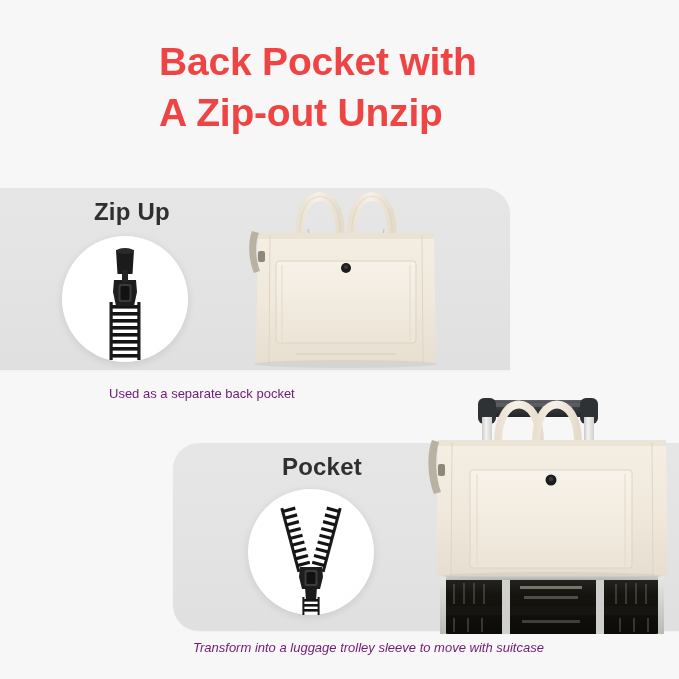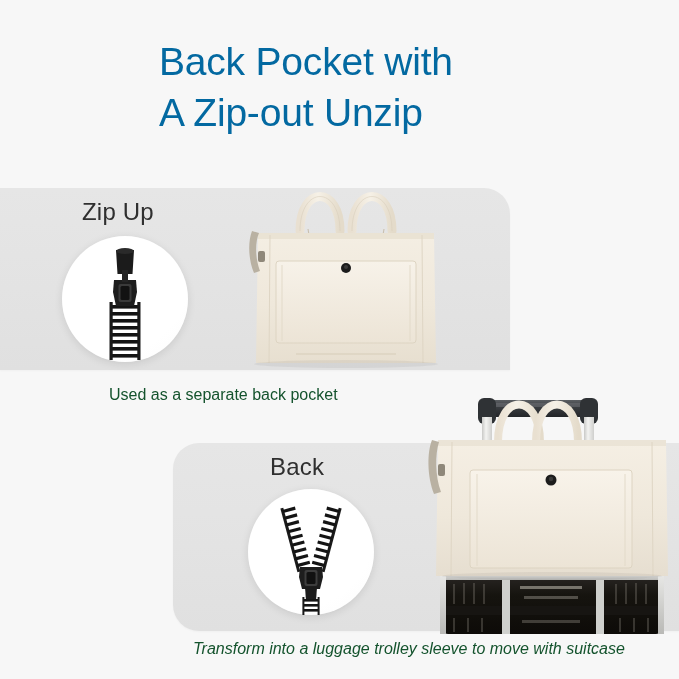--- a/index.html
+++ b/index.html
@@ -9,22 +9,22 @@
     font-family:"Liberation Sans", sans-serif;
     overflow:hidden;
     position:relative;
     color:#2b2b2b;
   }
   .stage{position:absolute;inset:0;}
 
   
   .title{
     position:absolute;left:159px;top:36px;width:420px;
-    font-size:39px;line-height:51px;font-weight:400;
-    letter-spacing:-.2px;color:#0369a1;
+    font-size:39px;line-height:51px;font-weight:700;
+    letter-spacing:-.2px;color:#ef4444;
   }
   .title .ln{display:block;white-space:nowrap;}
 
   
   .panel{
     position:absolute;
     background:linear-gradient(180deg,#e6e6e6 0%, #e3e3e3 55%, #e0e0e0 100%);
   }
   .panel-top{
     left:0;top:188px;width:510px;height:182px;
@@ -32,28 +32,29 @@
     box-shadow:0 1px 2px rgba(0,0,0,.03);
   }
   .panel-bottom{
     left:173px;top:443px;width:506px;height:188px;
     border-top-left-radius:26px;border-bottom-left-radius:26px;
     box-shadow:0 1px 2px rgba(0,0,0,.03);
   }
 
   
   .step-label{
-    position:absolute;font-size:24px;font-weight:400;color:#2f2f2f;
+    position:absolute;font-size:24px;font-weight:700;color:#2f2f2f;
     letter-spacing:.2px;
+    margin-left:12px;
   }
   .label-zipup{left:82px;top:198px;}
   .label-unzip{left:270px;top:453px;}
 
   .caption{
-    position:absolute;font-size:16px;color:#14532d;white-space:nowrap;
+    position:absolute;font-size:13px;color:#701a75;white-space:nowrap;
   }
   .caption-top{left:109px;top:386px;}
   .caption-bottom{left:193px;top:640px;font-style:italic;}
 
   
   .zip-circle{
     position:absolute;border-radius:50%;
     background:radial-gradient(circle at 38% 32%,#ffffff 0%,#ffffff 68%,#fbfbfb 100%);
     box-shadow:0 2px 8px rgba(0,0,0,.10);
   }
@@ -195,21 +196,21 @@
       <circle cx="110" cy="100" r="2" fill="#3a3a3a"></circle>
 
       <line x1="60" y1="187" x2="160" y2="187" stroke="#ddd3c0" stroke-width="1.4"></line>
 
       <ellipse cx="110" cy="197" rx="92" ry="4" fill="#000" opacity=".05"></ellipse>
     </svg>
   </div>
 
   <div class="panel panel-bottom"></div>
 
-  <div class="step-label label-unzip">Back</div>
+  <div class="step-label label-unzip">Pocket</div>
 
   <div class="zip-circle circle-bottom">
     <svg class="zip-svg" width="126" height="126" viewBox="0 0 126 126">
       <g transform="translate(63,0)">
 
         <g transform="rotate(-15 -2 78)">
           <rect x="-14.5" y="14" width="3" height="66" fill="#1a1a1a"></rect>
           <g fill="#141414">
             <rect x="-13" y="16" width="13" height="3.2"></rect>
             <rect x="-13" y="23" width="13" height="3.2"></rect>

